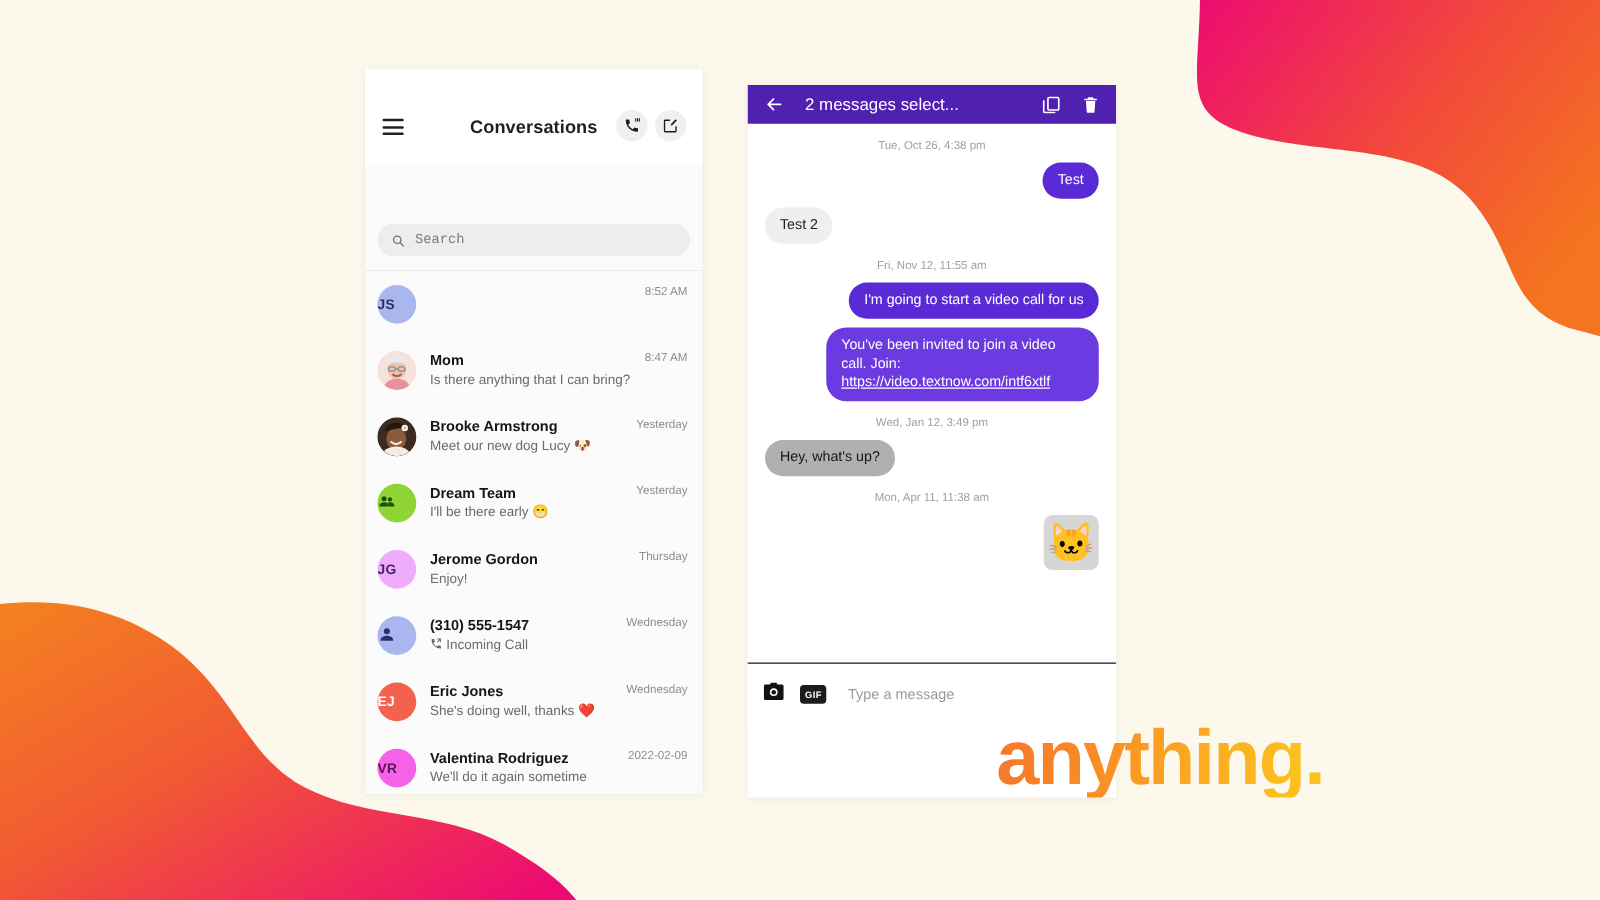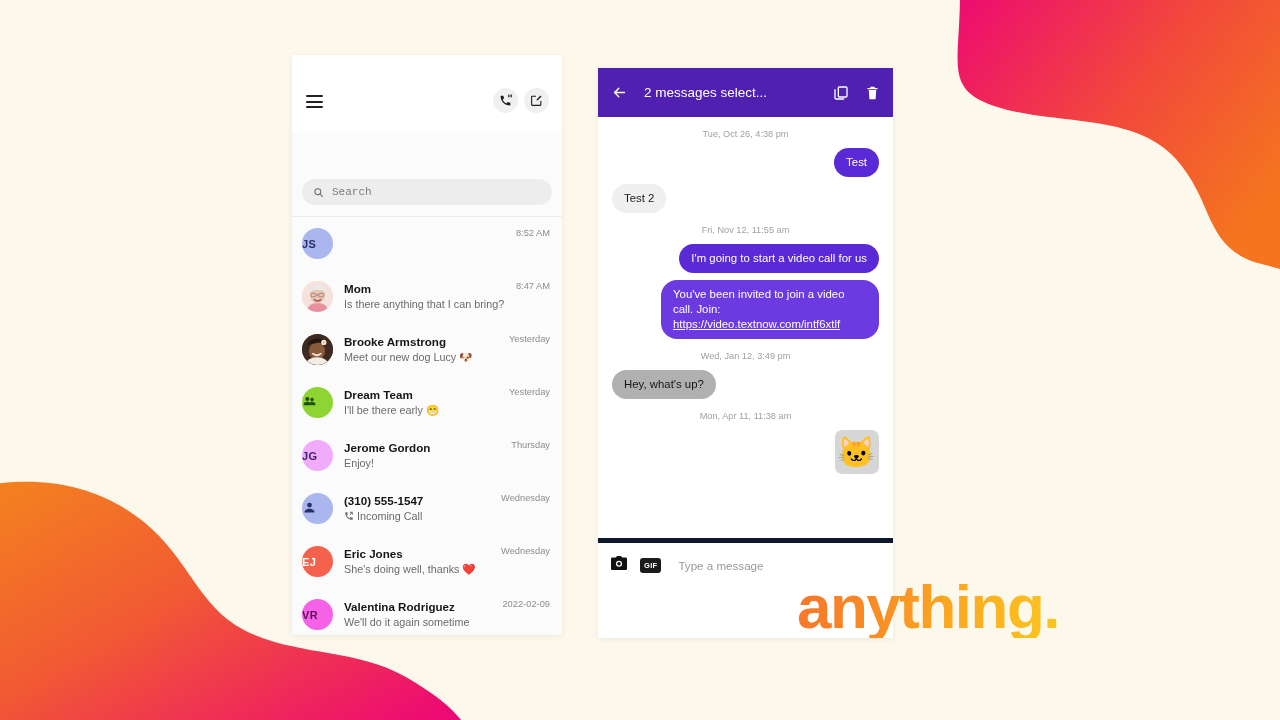--- a/index.html
+++ b/index.html
@@ -113,21 +113,21 @@
   }
 
   
   #chat-panel {
     left: 598px; top: 68px;
     width: 295px; height: 570px;
     background: #ffffff;
     box-shadow: 0 1px 6px rgba(0,0,0,.07);
   }
   #chat-header {
-    height: 49px;
+    height: 31px;
     background: #5020b0;
     display: flex; align-items: center;
     padding: 0 13px;
     gap: 10px;
   }
   #chat-title {
     flex: 1;
     font-size: 13.5px; color: #ffffff; font-weight: 400;
     margin-left: 6px;
     white-space: nowrap; overflow: hidden;
@@ -163,24 +163,24 @@
   .bubble a { color: #ffffff; text-decoration: underline; }
   .sticker {
     width: 44px; height: 44px;
     background: #d6d6d6;
     border-radius: 7px;
     display: flex; align-items: center; justify-content: center;
     font-size: 31px; line-height: 1;
   }
 
   #chat-input-bar {
-    position: absolute; left: 0; right: 0; bottom: 14px;
+    position: absolute; left: 0; right: 0; bottom: 4px;
     height: 49px;
     background: #ffffff;
-    border-top: 5px solid #0f172a;
+    border-top: 1px solid #0f172a;
     display: flex; align-items: center;
     padding: 0 13px; gap: 13px;
   }
   #gif-button {
     background: #1b1b1b; color: #fff;
     font-size: 7.5px; font-weight: 700;
     border-radius: 3px;
     padding: 3px 4px; letter-spacing: .3px;
   }
   #message-input-placeholder {
@@ -232,20 +232,21 @@
   <div class="panel" id="conversations-panel">
 
     <div id="conv-header-bar">
 
       <div id="hamburger-icon">
         <i></i>
           <i></i>
           <i></i>
       </div>
 
+      <div id="conv-title">Conversations</div>
 
       <div class="round-btn" id="call-button">
         <svg width="13" height="13" viewBox="0 0 24 24">
           <path fill="#1d1d1d" d="M6.6 10.8c1.4 2.8 3.8 5.1 6.6 6.6l2.2-2.2c.3-.3.7-.4 1-.2 1.1.4 2.4.6 3.6.6.6 0 1 .4 1 1V20c0 .6-.4 1-1 1C10.6 21 3 13.4 3 4c0-.6.4-1 1-1h3.5c.6 0 1 .4 1 1 0 1.3.2 2.5.6 3.6.1.4 0 .8-.2 1l-2.3 2.2z"></path>
           <rect x="17" y="1" width="1.6" height="5" fill="#1d1d1d"></rect>
           <rect x="19.6" y="1" width="1.6" height="5" fill="#1d1d1d"></rect>
           <rect x="22.2" y="1" width="1.6" height="5" fill="#1d1d1d"></rect>
         </svg>
       </div>
 

